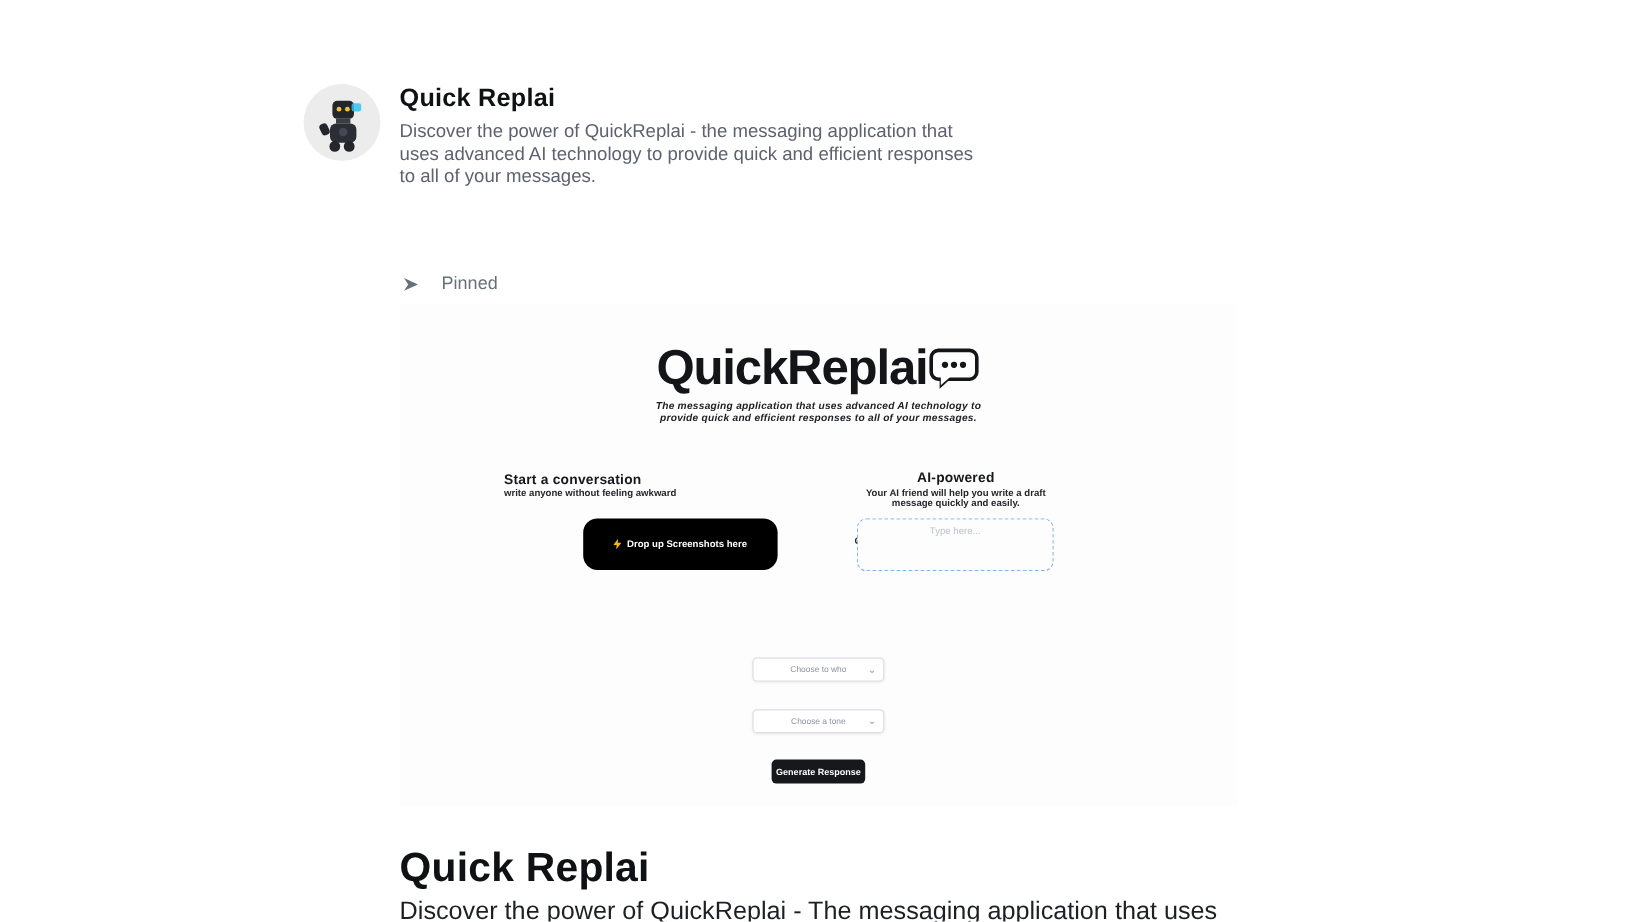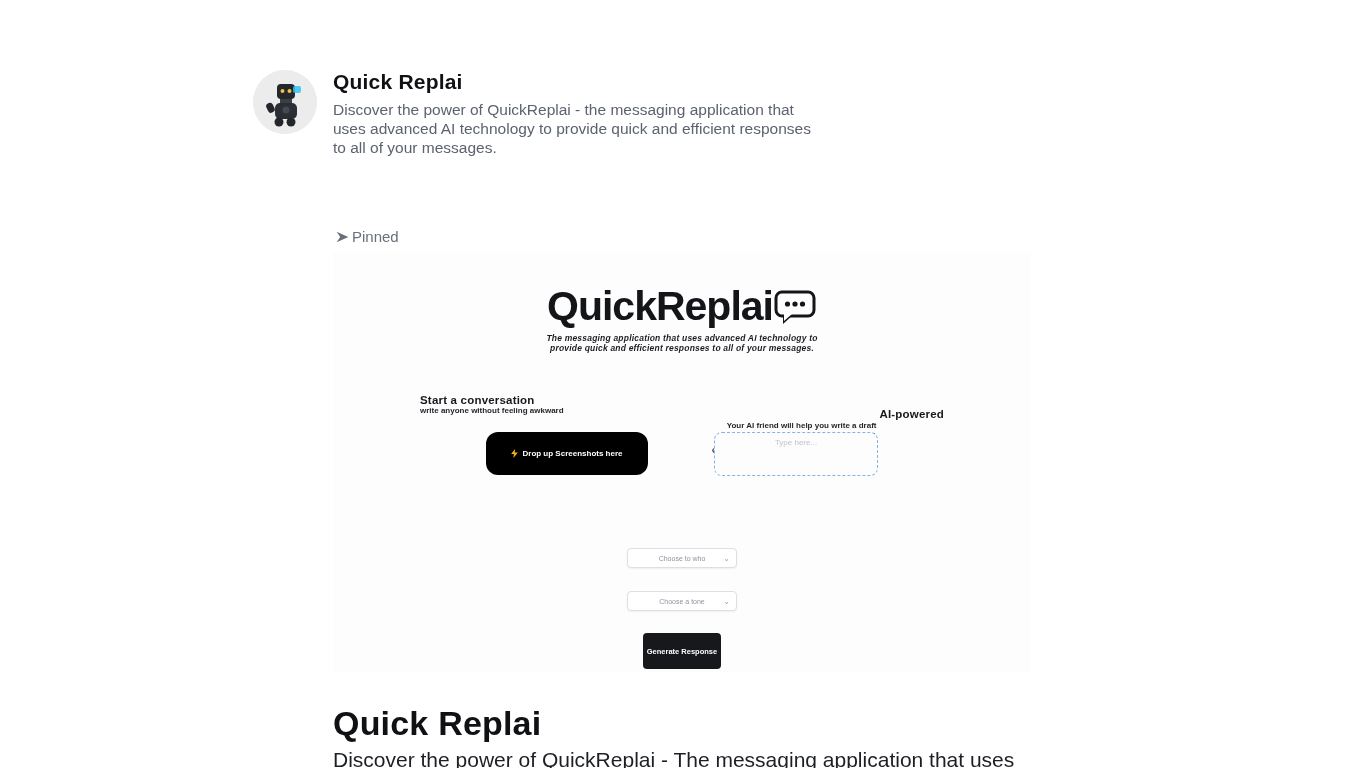--- a/index.html
+++ b/index.html
@@ -24,21 +24,21 @@
   }
   .header-desc {
     position: absolute; left: 333px; top: 100px; width: 478px;
     font-size: 15.5px; line-height: 19px; color: #5c6270;
     font-weight: 500;
   }
 
   
   .pinned {
     position: absolute; left: 335px; top: 228px;
-    display: flex; align-items: center; gap: 2px;
+    display: flex; align-items: center; gap: 18px;
     color: #68707c; font-size: 15px;
   }
   .pinned svg { display: block; }
 
   
   .card {
     position: absolute; left: 333px; top: 253px;
     width: 698px; height: 419px;
     background: #fdfdfe;
     overflow: hidden;
@@ -78,22 +78,22 @@
     cursor: pointer; border: none;
   }
   .drop-button svg { display: block; }
 
   .or-label {
     position: absolute; left: 339px; top: 193px;
     font-size: 8px; font-weight: 700; color: #26272b; margin-left: 40px;
   }
 
   .ai-col {
-    position: absolute; left: 316px; top: 155px; width: 295px;
-    text-align: right;
+    position: absolute; left: 316px; top: 140px; width: 295px;
+    text-align: center;
   }
   .ai-textarea {
     position: absolute; left: 381px; top: 179px;
     width: 164px; height: 44px;
     border: 1px dashed #85b3e8; border-radius: 8px;
     background: #fdfdfe;
     font-family: "Liberation Sans", sans-serif;
     font-size: 8px; color: #3a3b3f; text-align: center;
     padding-top: 5px; resize: none; outline: none;
   }
@@ -116,21 +116,21 @@
   }
   .select-box .chev {
     position: absolute; right: 6px; top: 50%; transform: translateY(-50%);
     font-size: 8px; color: #9ba0ab;
   }
   .select-who { top: 295px; }
   .select-tone { top: 338px; }
 
   .generate-button {
     position: absolute; left: 310px; top: 380px;
-    width: 78px; height: 36px;
+    width: 78px; height: 20px;
     background: #17181b; border: none; border-radius: 4px;
     color: #ffffff; font-size: 7.5px; font-weight: 700;
     font-family: "Liberation Sans", sans-serif;
     cursor: pointer;
   }
 
   
   .footer-title {
     position: absolute; left: 333px; top: 704px;
     font-size: 34px; font-weight: 800; color: #101114;

